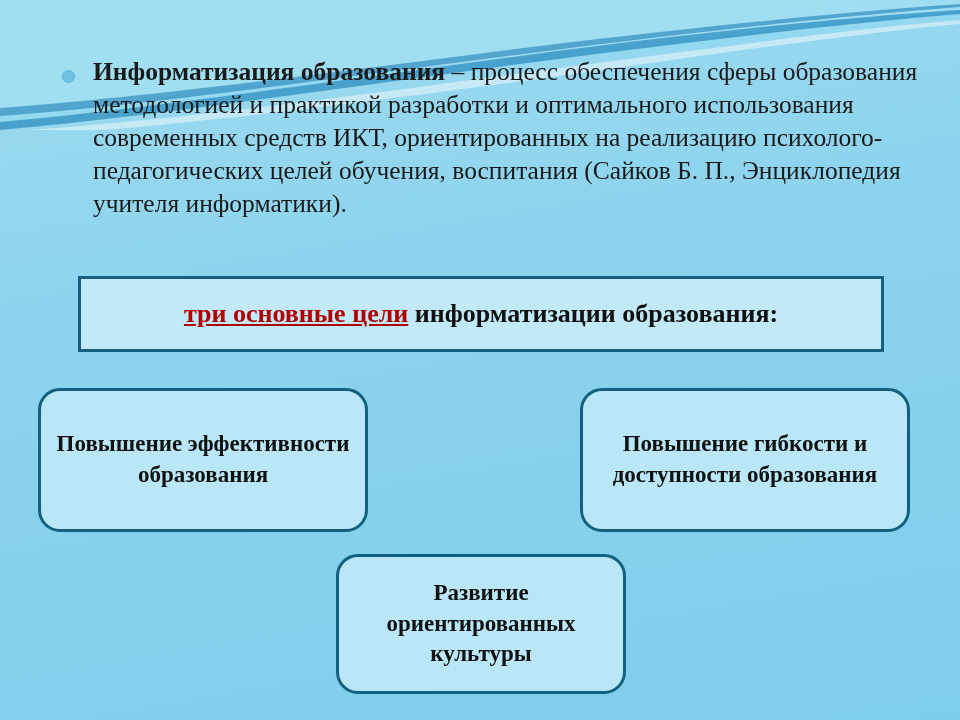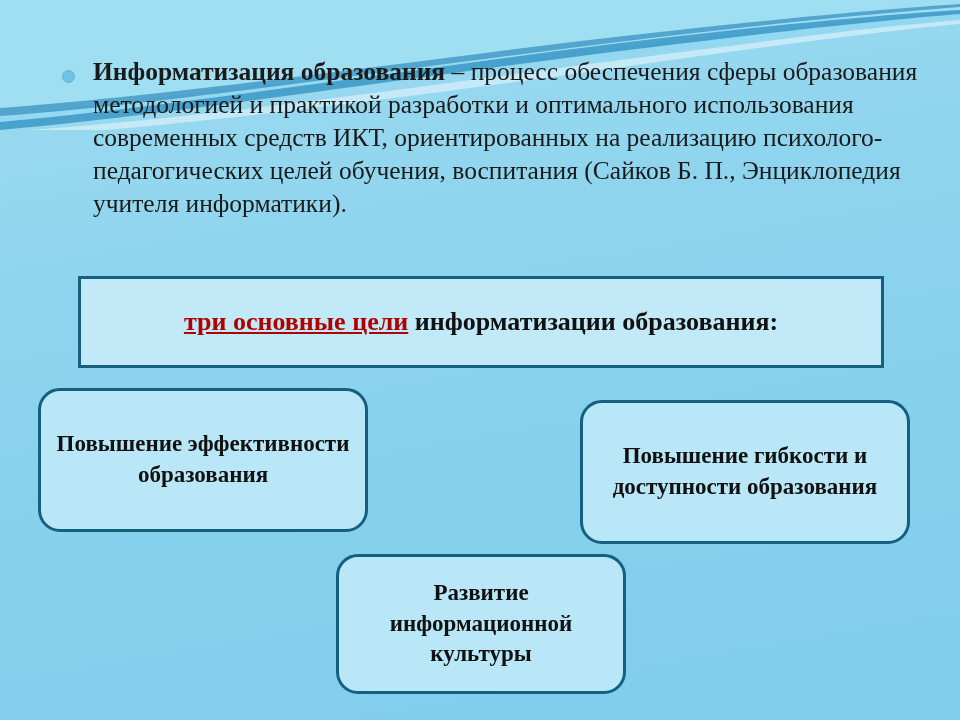--- a/index.html
+++ b/index.html
@@ -64,21 +64,21 @@
     border: 3px solid #1f5f7a;
     display: flex;
     align-items: center;
     justify-content: center;
     text-align: center;
   }
   .box-title {
     left: 78px;
     top: 276px;
     width: 806px;
-    height: 92px;
+    height: 76px;
     background: #c2e9f7;
     border-color: #15607f;
   }
   .box-title .txt {
     font-size: 26px;
     line-height: 1.2;
     color: #111;
     font-weight: bold;
     padding: 0 12px;
   }
@@ -92,21 +92,21 @@
     border: 3px solid #14607f;
   }
   .box-left {
     left: 38px;
     top: 388px;
     width: 330px;
     height: 144px;
   }
   .box-right {
     left: 580px;
-    top: 400px;
+    top: 388px;
     width: 330px;
     height: 144px;
   }
   .box-bottom {
     left: 336px;
     top: 554px;
     width: 290px;
     height: 140px;
   }
   .box-round .txt {
@@ -145,16 +145,16 @@
 
   <div class="box box-round box-left">
     <div class="txt">Повышение эффективности образования</div>
   </div>
 
   <div class="box box-round box-right">
     <div class="txt">Повышение гибкости и доступности образования</div>
   </div>
 
   <div class="box box-round box-bottom">
-    <div class="txt">Развитие информационной культуры</div>
+    <div class="txt">Развитие ориентированных культуры</div>
   </div>
 
 </div>
 
 </body></html>

